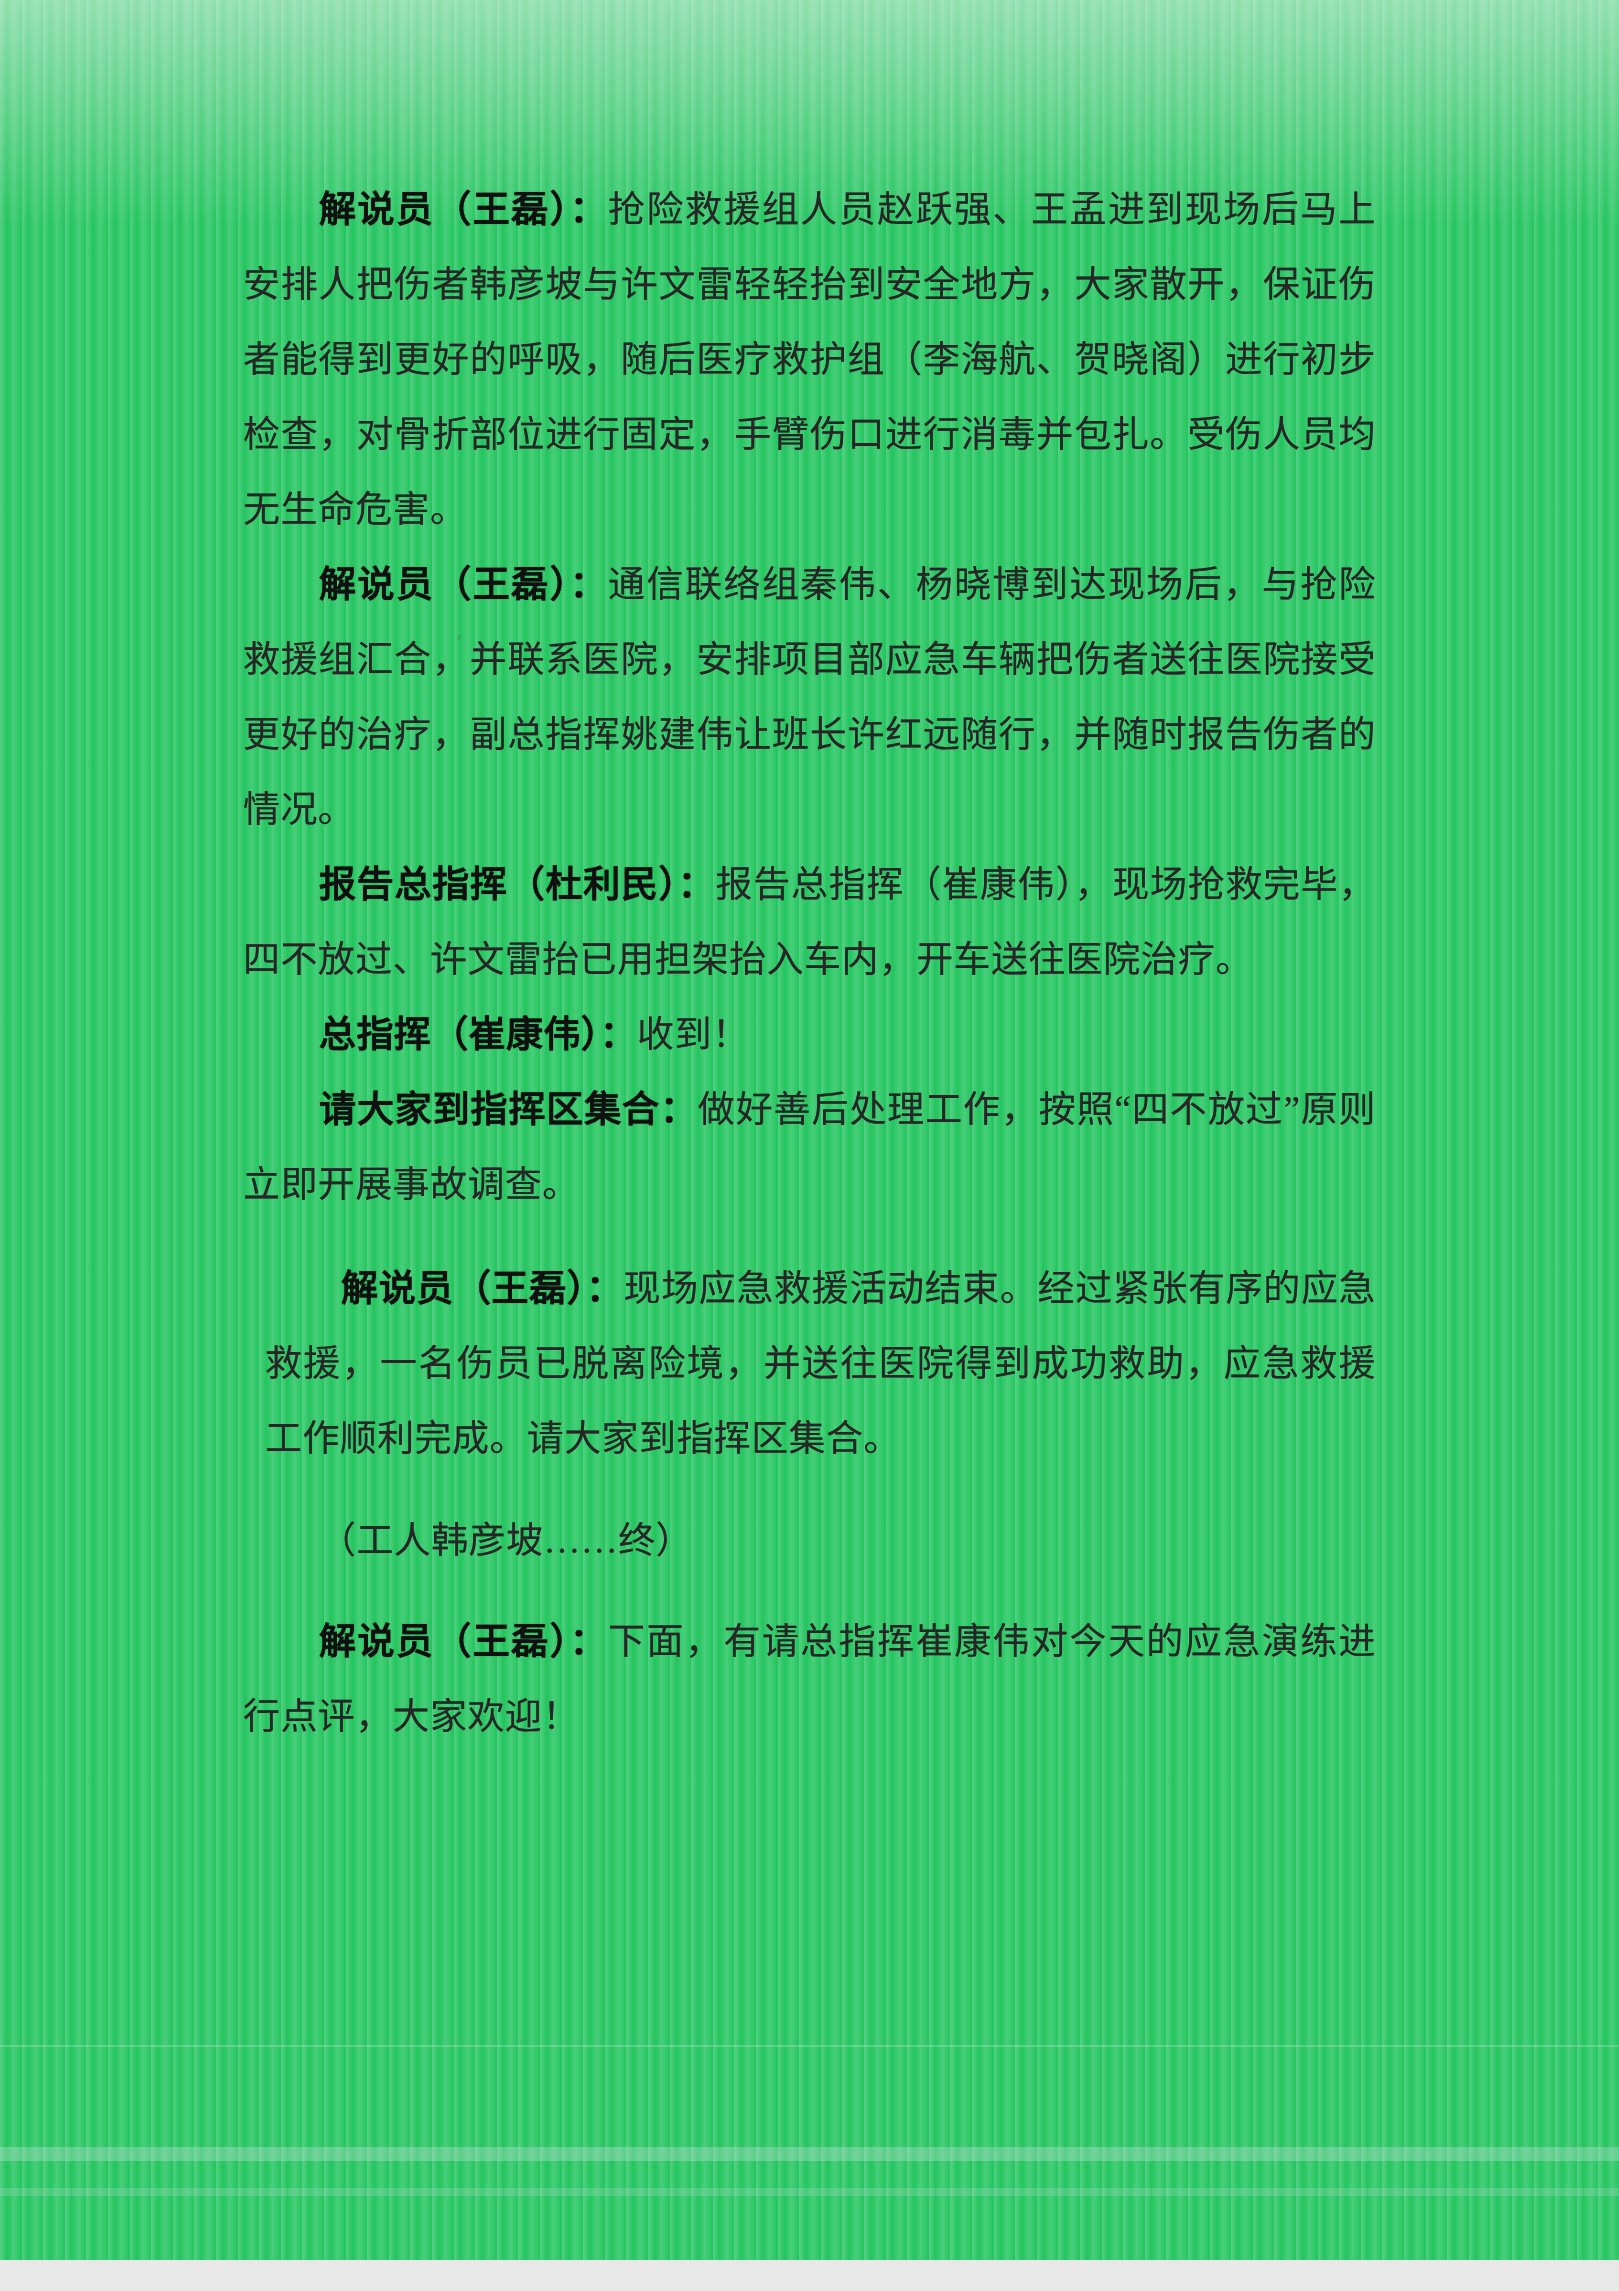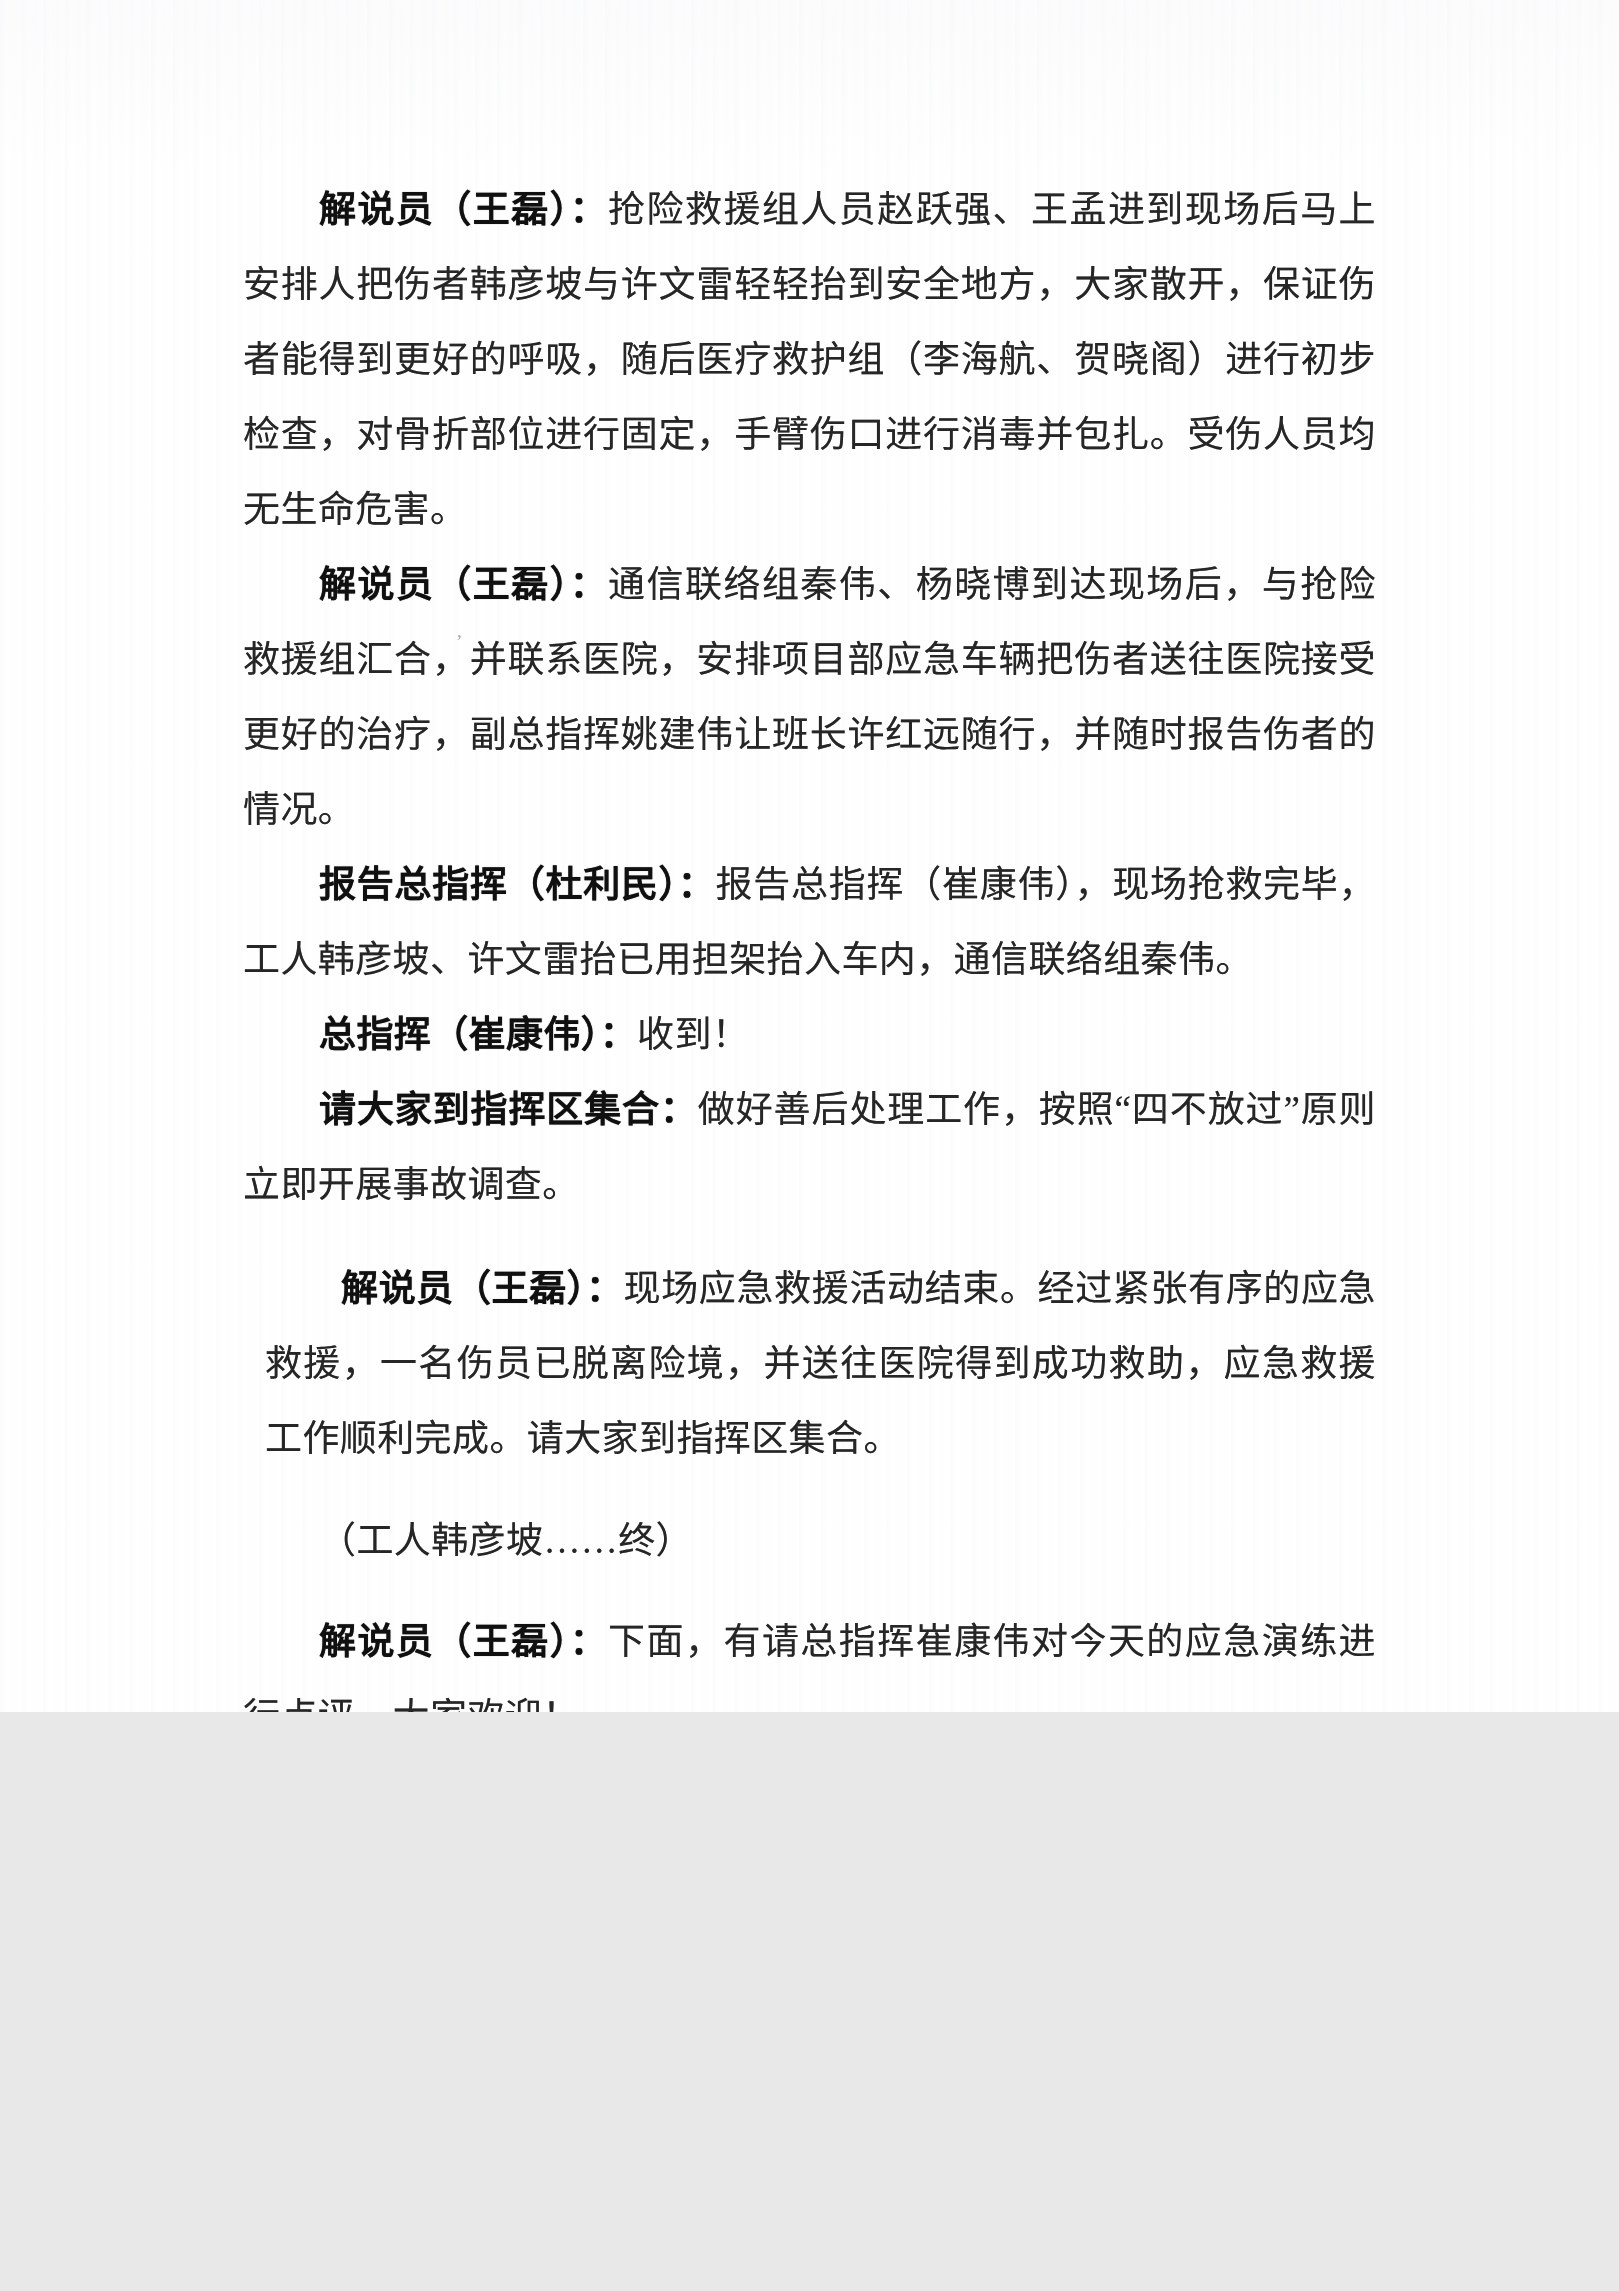--- a/index.html
+++ b/index.html
@@ -4,23 +4,23 @@
 <title>Scanned Document Page</title>
 <style>
   html, body {
     margin: 0;
     padding: 0;
     background: #e8e8e8;
   }
   .page {
     position: relative;
     width: 1619px;
-    height: 1712px;
+    height: 2260px;
     margin: 0 auto;
-    background: #ffffff;
+    background: #22c55e;
     overflow: hidden;
     font-family: "Liberation Serif", "DejaVu Serif", serif;
     color: #242424;
   }
   
   .page::before {
     content: "";
     position: absolute;
     inset: 0;
     background:
@@ -76,21 +76,21 @@
 <body>
 
 <div class="page">
 
   <div class="content">
 
     <p class="para"><span class="speaker">解说员（王磊）：</span><span>抢险救援组人员赵跃强、王孟进到现场后马上安排人把伤者韩彦坡与许文雷轻轻抬到安全地方，大家散开，保证伤者能得到更好的呼吸，随后医疗救护组（李海航、贺晓阁）进行初步检查，对骨折部位进行固定，手臂伤口进行消毒并包扎。受伤人员均无生命危害。</span></p>
 
     <p class="para"><span class="speaker">解说员（王磊）：</span><span>通信联络组秦伟、杨晓博到达现场后，与抢险救援组汇合，并联系医院，安排项目部应急车辆把伤者送往医院接受更好的治疗，副总指挥姚建伟让班长许红远随行，并随时报告伤者的情况。</span></p>
 
-    <p class="para"><span class="speaker">报告总指挥（杜利民）：</span><span>报告总指挥（崔康伟），现场抢救完毕，工人韩彦坡、许文雷抬已用担架抬入车内，通信联络组秦伟。</span></p>
+    <p class="para"><span class="speaker">报告总指挥（杜利民）：</span><span>报告总指挥（崔康伟），现场抢救完毕，四不放过、许文雷抬已用担架抬入车内，开车送往医院治疗。</span></p>
 
     <p class="para"><span class="speaker">总指挥（崔康伟）：</span><span>收到！</span></p>
 
     <p class="para"><span class="speaker">请大家到指挥区集合：</span><span>做好善后处理工作，按照“四不放过”原则立即开展事故调查。</span></p>
 
     <p class="para gap-before-large"><span class="speaker">解说员（王磊）：</span><span>现场应急救援活动结束。经过紧张有序的应急救援，一名伤员已脱离险境，并送往医院得到成功救助，应急救援工作顺利完成。请大家到指挥区集合。</span></p>
 
     <p class="para gap-before-medium"><span>（工人韩彦坡……终）</span></p>
 
     <p class="para gap-before-medium"><span class="speaker">解说员（王磊）：</span><span>下面，有请总指挥崔康伟对今天的应急演练进行点评，大家欢迎！</span></p>

